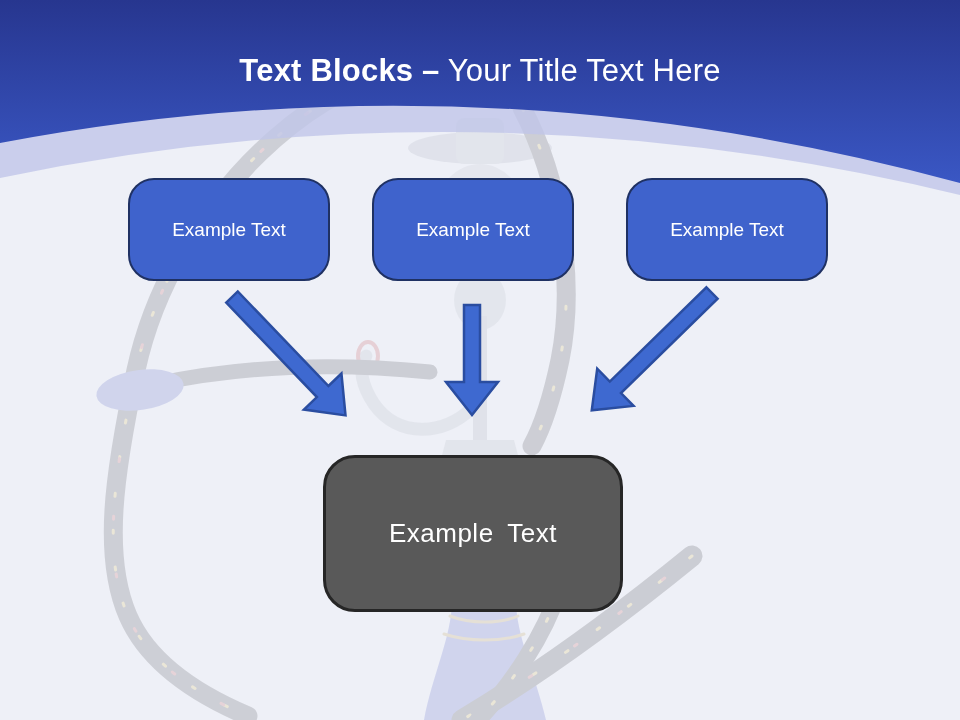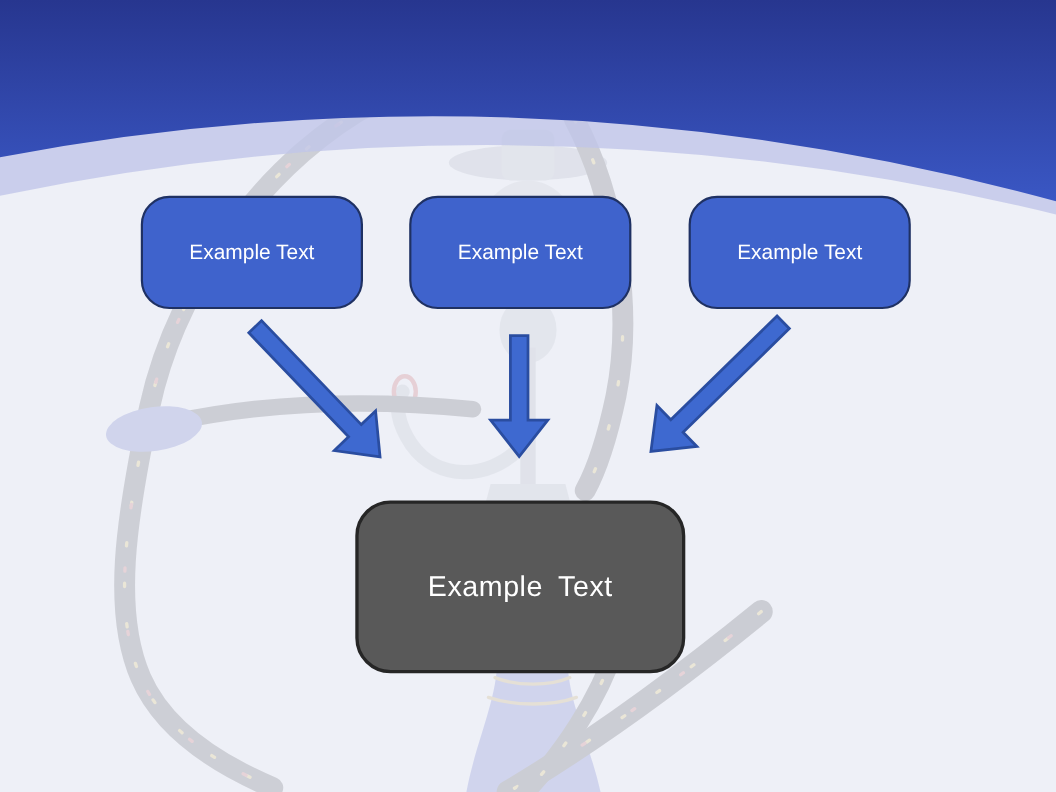--- a/index.html
+++ b/index.html
@@ -97,20 +97,24 @@
     <defs>
       <linearGradient id="hdrGrad" x1="0" y1="0" x2="0" y2="1">
         <stop offset="0" style="stop-color:var(--c-header-top,#27368f)"></stop>
         <stop offset="1" style="stop-color:var(--c-header-bottom,#3a57c4)"></stop>
       </linearGradient>
     </defs>
     <path class="hdr-band" d="M0,0 H960 V195 Q480,78 0,178 Z"></path>
     <path d="M0,0 H960 V183 Q480,52 0,143 Z" fill="url(#hdrGrad)"></path>
   </svg>
 
+  <div class="title">
+    <span class="bold">Text Blocks –</span>
+    <span class="regular">Your Title Text Here</span>
+  </div>
 
   <svg class="arrows" width="960" height="720" viewBox="0 0 960 720" aria-hidden="true">
     <polygon class="arrow-shape" transform="translate(232,297) rotate(-43.8)" points="-8,0 8,0 8,131 26,131 0,164 -26,131 -8,131"></polygon>
     <polygon class="arrow-shape" transform="translate(472,305)" points="-8,0 8,0 8,77 26,77 0,110 -26,77 -8,77"></polygon>
     <polygon class="arrow-shape" transform="translate(712,293) rotate(45.7)" points="-8,0 8,0 8,135 26,135 0,168 -26,135 -8,135"></polygon>
   </svg>
 
   <div class="tblock b1">
     <span>Example Text</span>
   </div>

